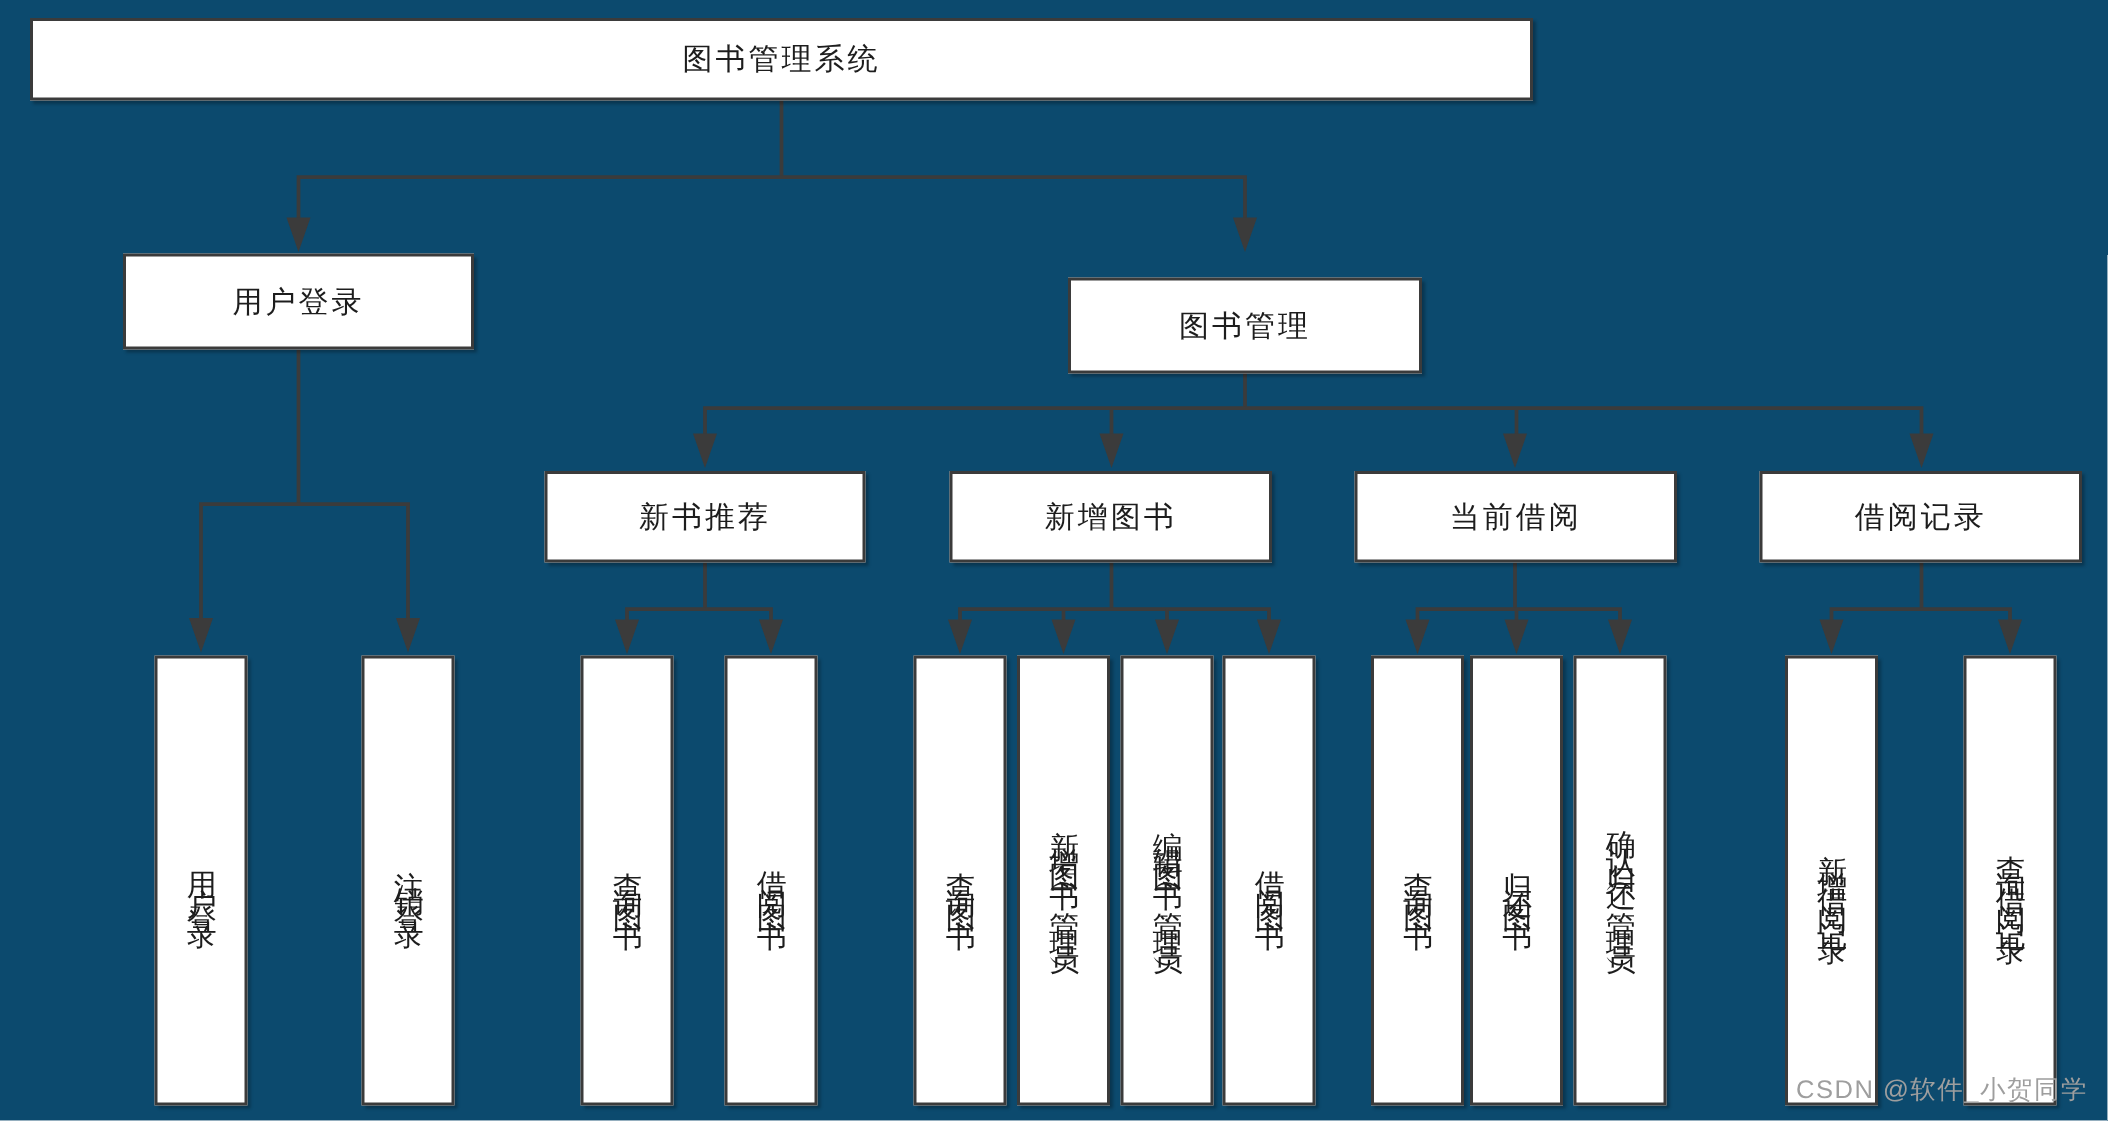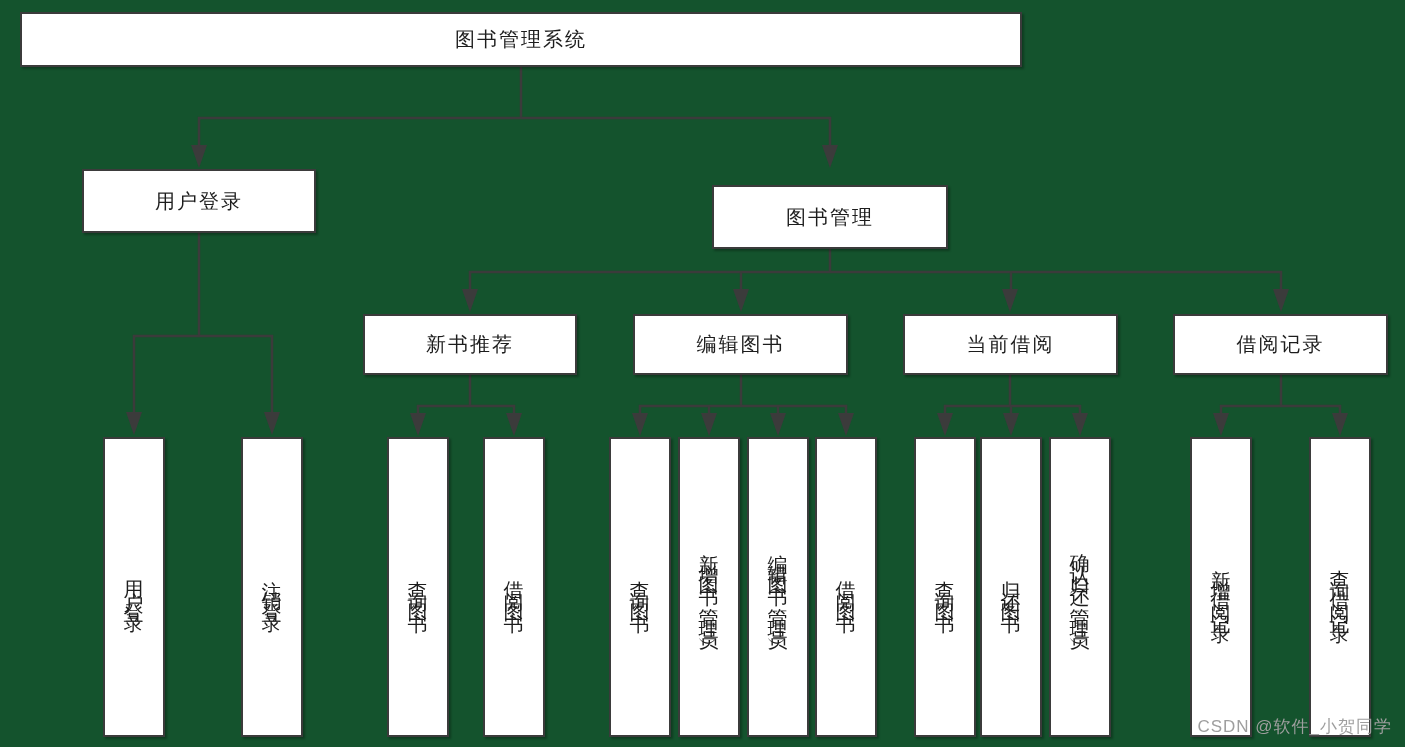--- a/index.html
+++ b/index.html
@@ -4,21 +4,21 @@
 <style>
   html, body {
     margin: 0;
     padding: 0;
     background: #ffffff;
   }
   .canvas {
     position: relative;
     width: 1405px;
     height: 747px;
-    background: #14532d;
+    background: #0c4a6e;
     font-family: "Liberation Sans", "DejaVu Sans", sans-serif;
     overflow: hidden;
   }
   .connectors {
     position: absolute;
     left: 0;
     top: 0;
     z-index: 1;
   }
   .node {
@@ -127,21 +127,21 @@
     <span>用户登录</span>
   </div>
   <div class="node h" style="left:712px; top:169px; width:236px; height:64px;margin-top:16px;">
     <span>图书管理</span>
   </div>
 
   <div class="node h" style="left:363px; top:314px; width:214px; height:61px;">
     <span>新书推荐</span>
   </div>
   <div class="node h" style="left:633px; top:314px; width:215px; height:61px;">
-    <span>编辑图书</span>
+    <span>新增图书</span>
   </div>
   <div class="node h" style="left:1173px; top:314px; width:215px; height:61px;">
     <span>借阅记录</span>
   </div>
   <div class="node h" style="left:903px; top:314px; width:215px; height:61px;">
     <span>当前借阅</span>
   </div>
 
   <div class="node v" style="left:103px; top:437px; width:62px; height:300px;">
     <span class="vtext">用户登录</span>

